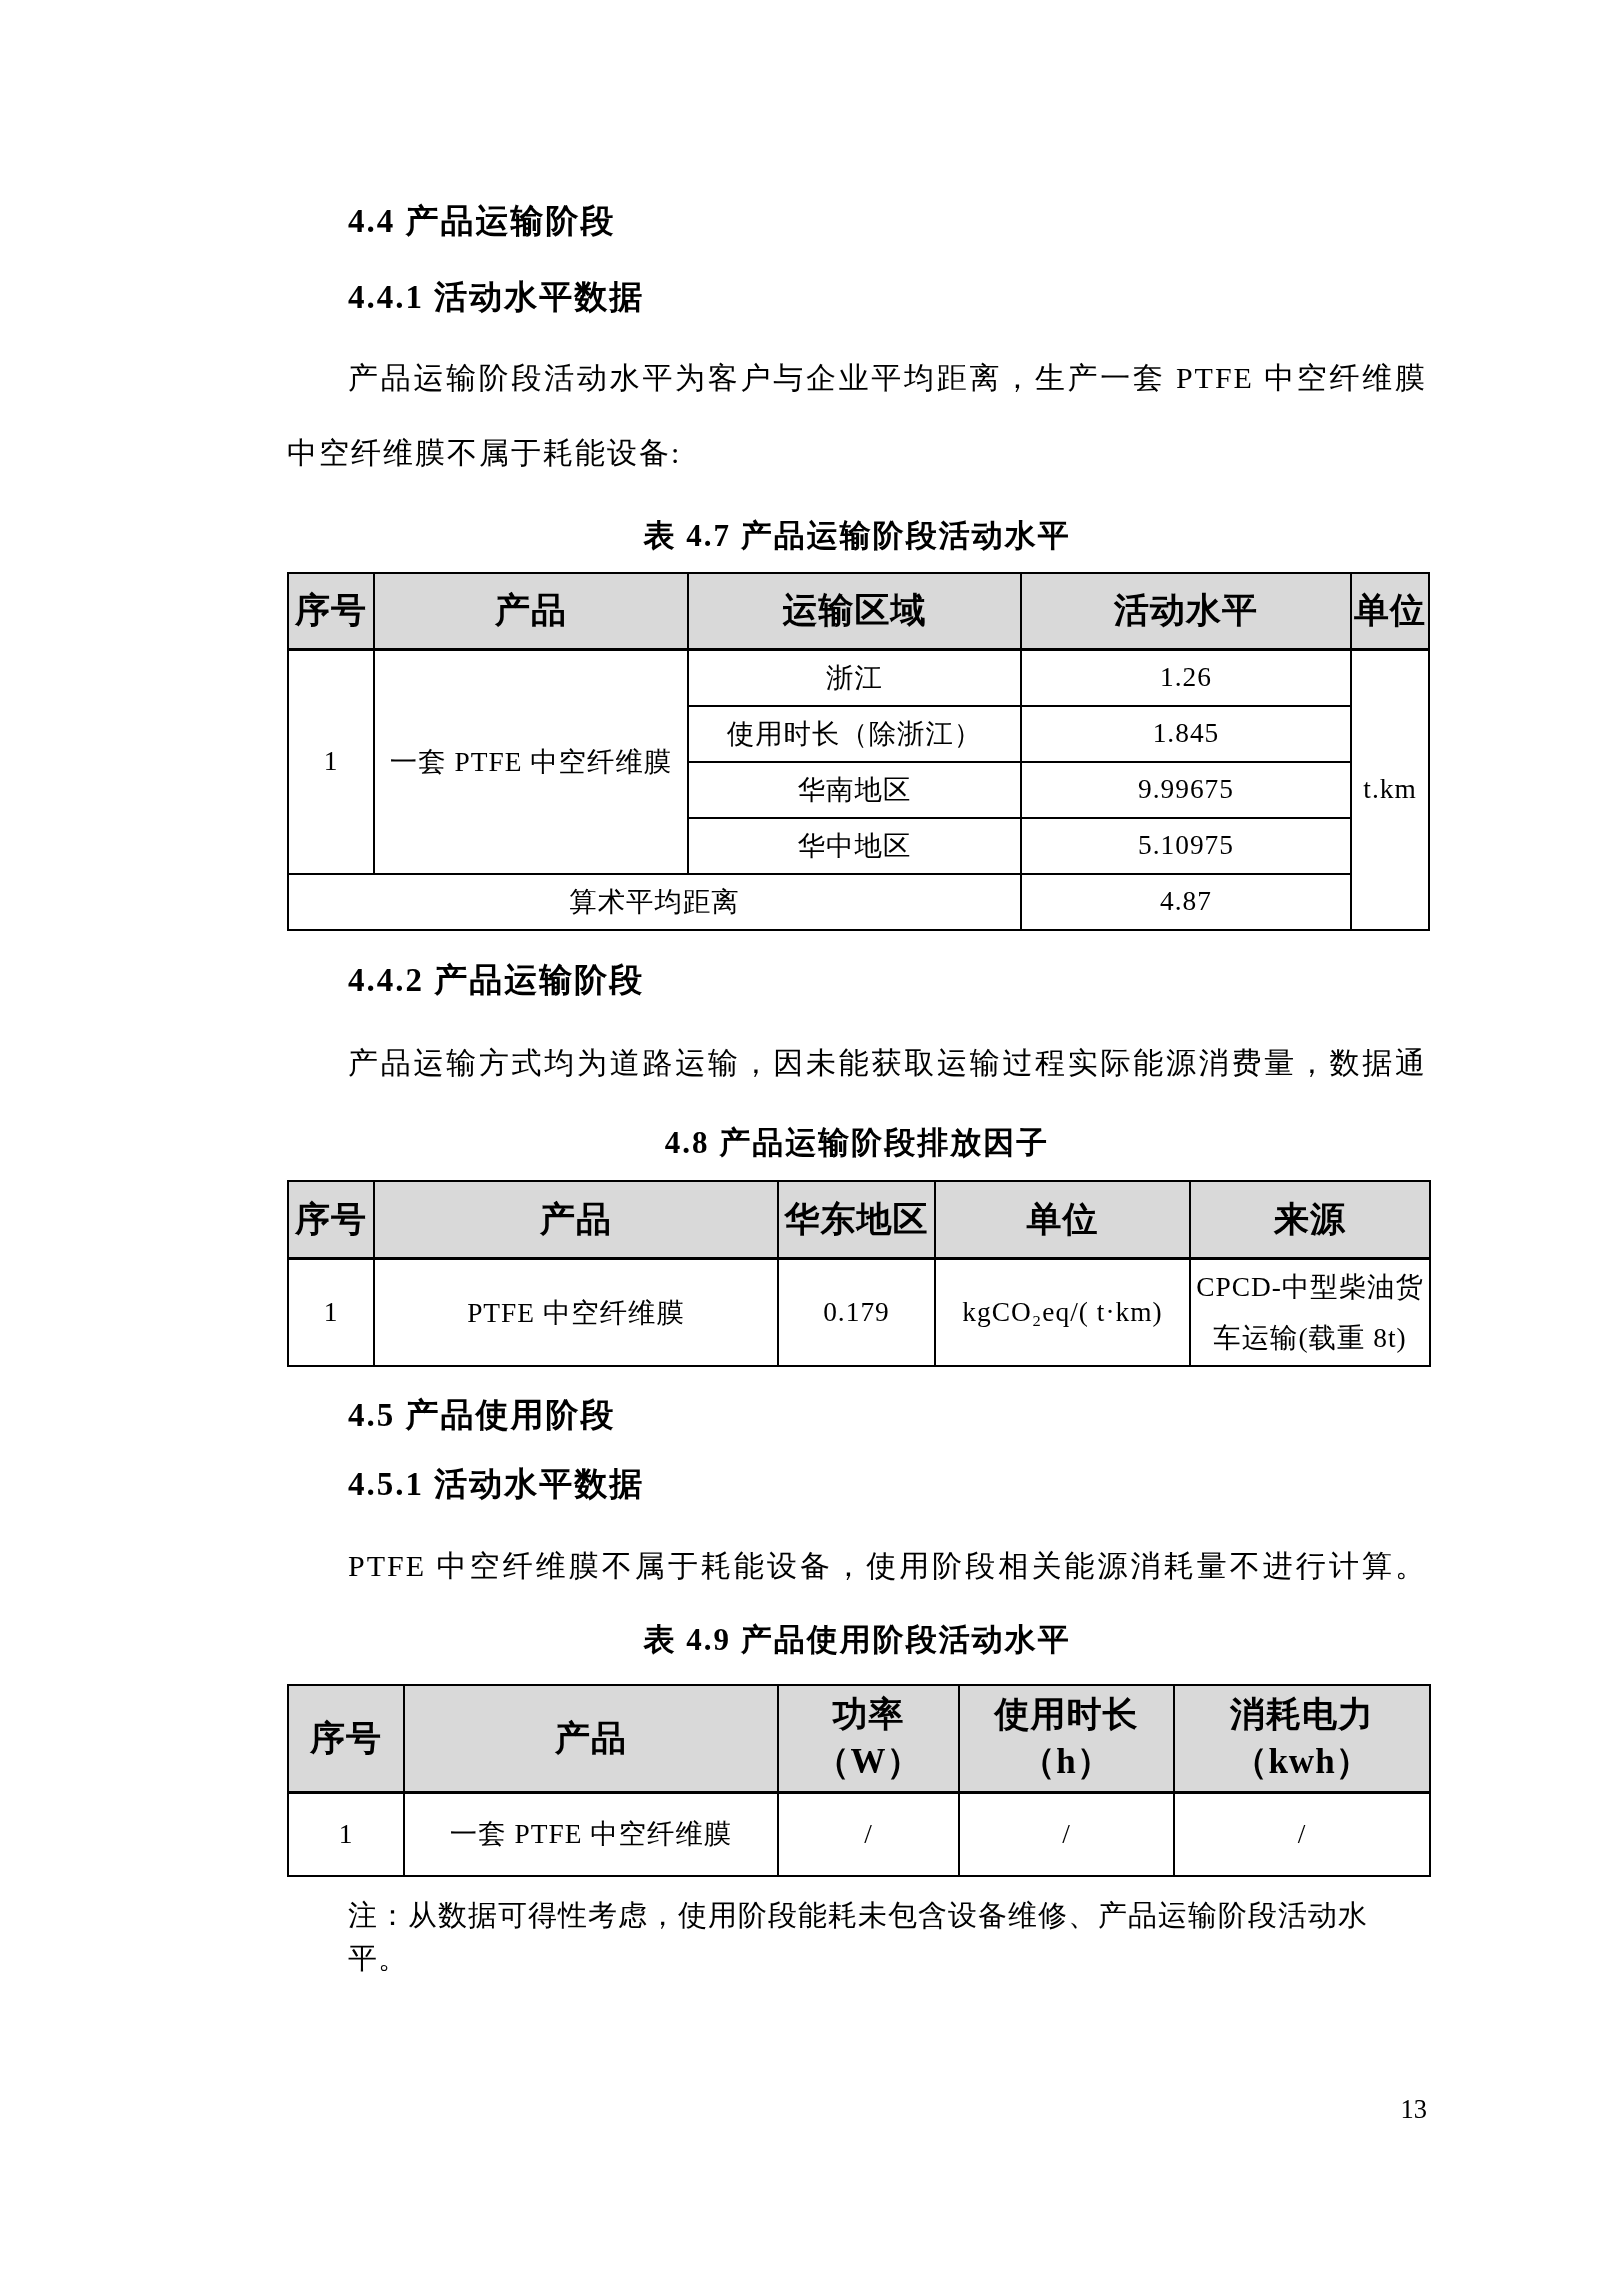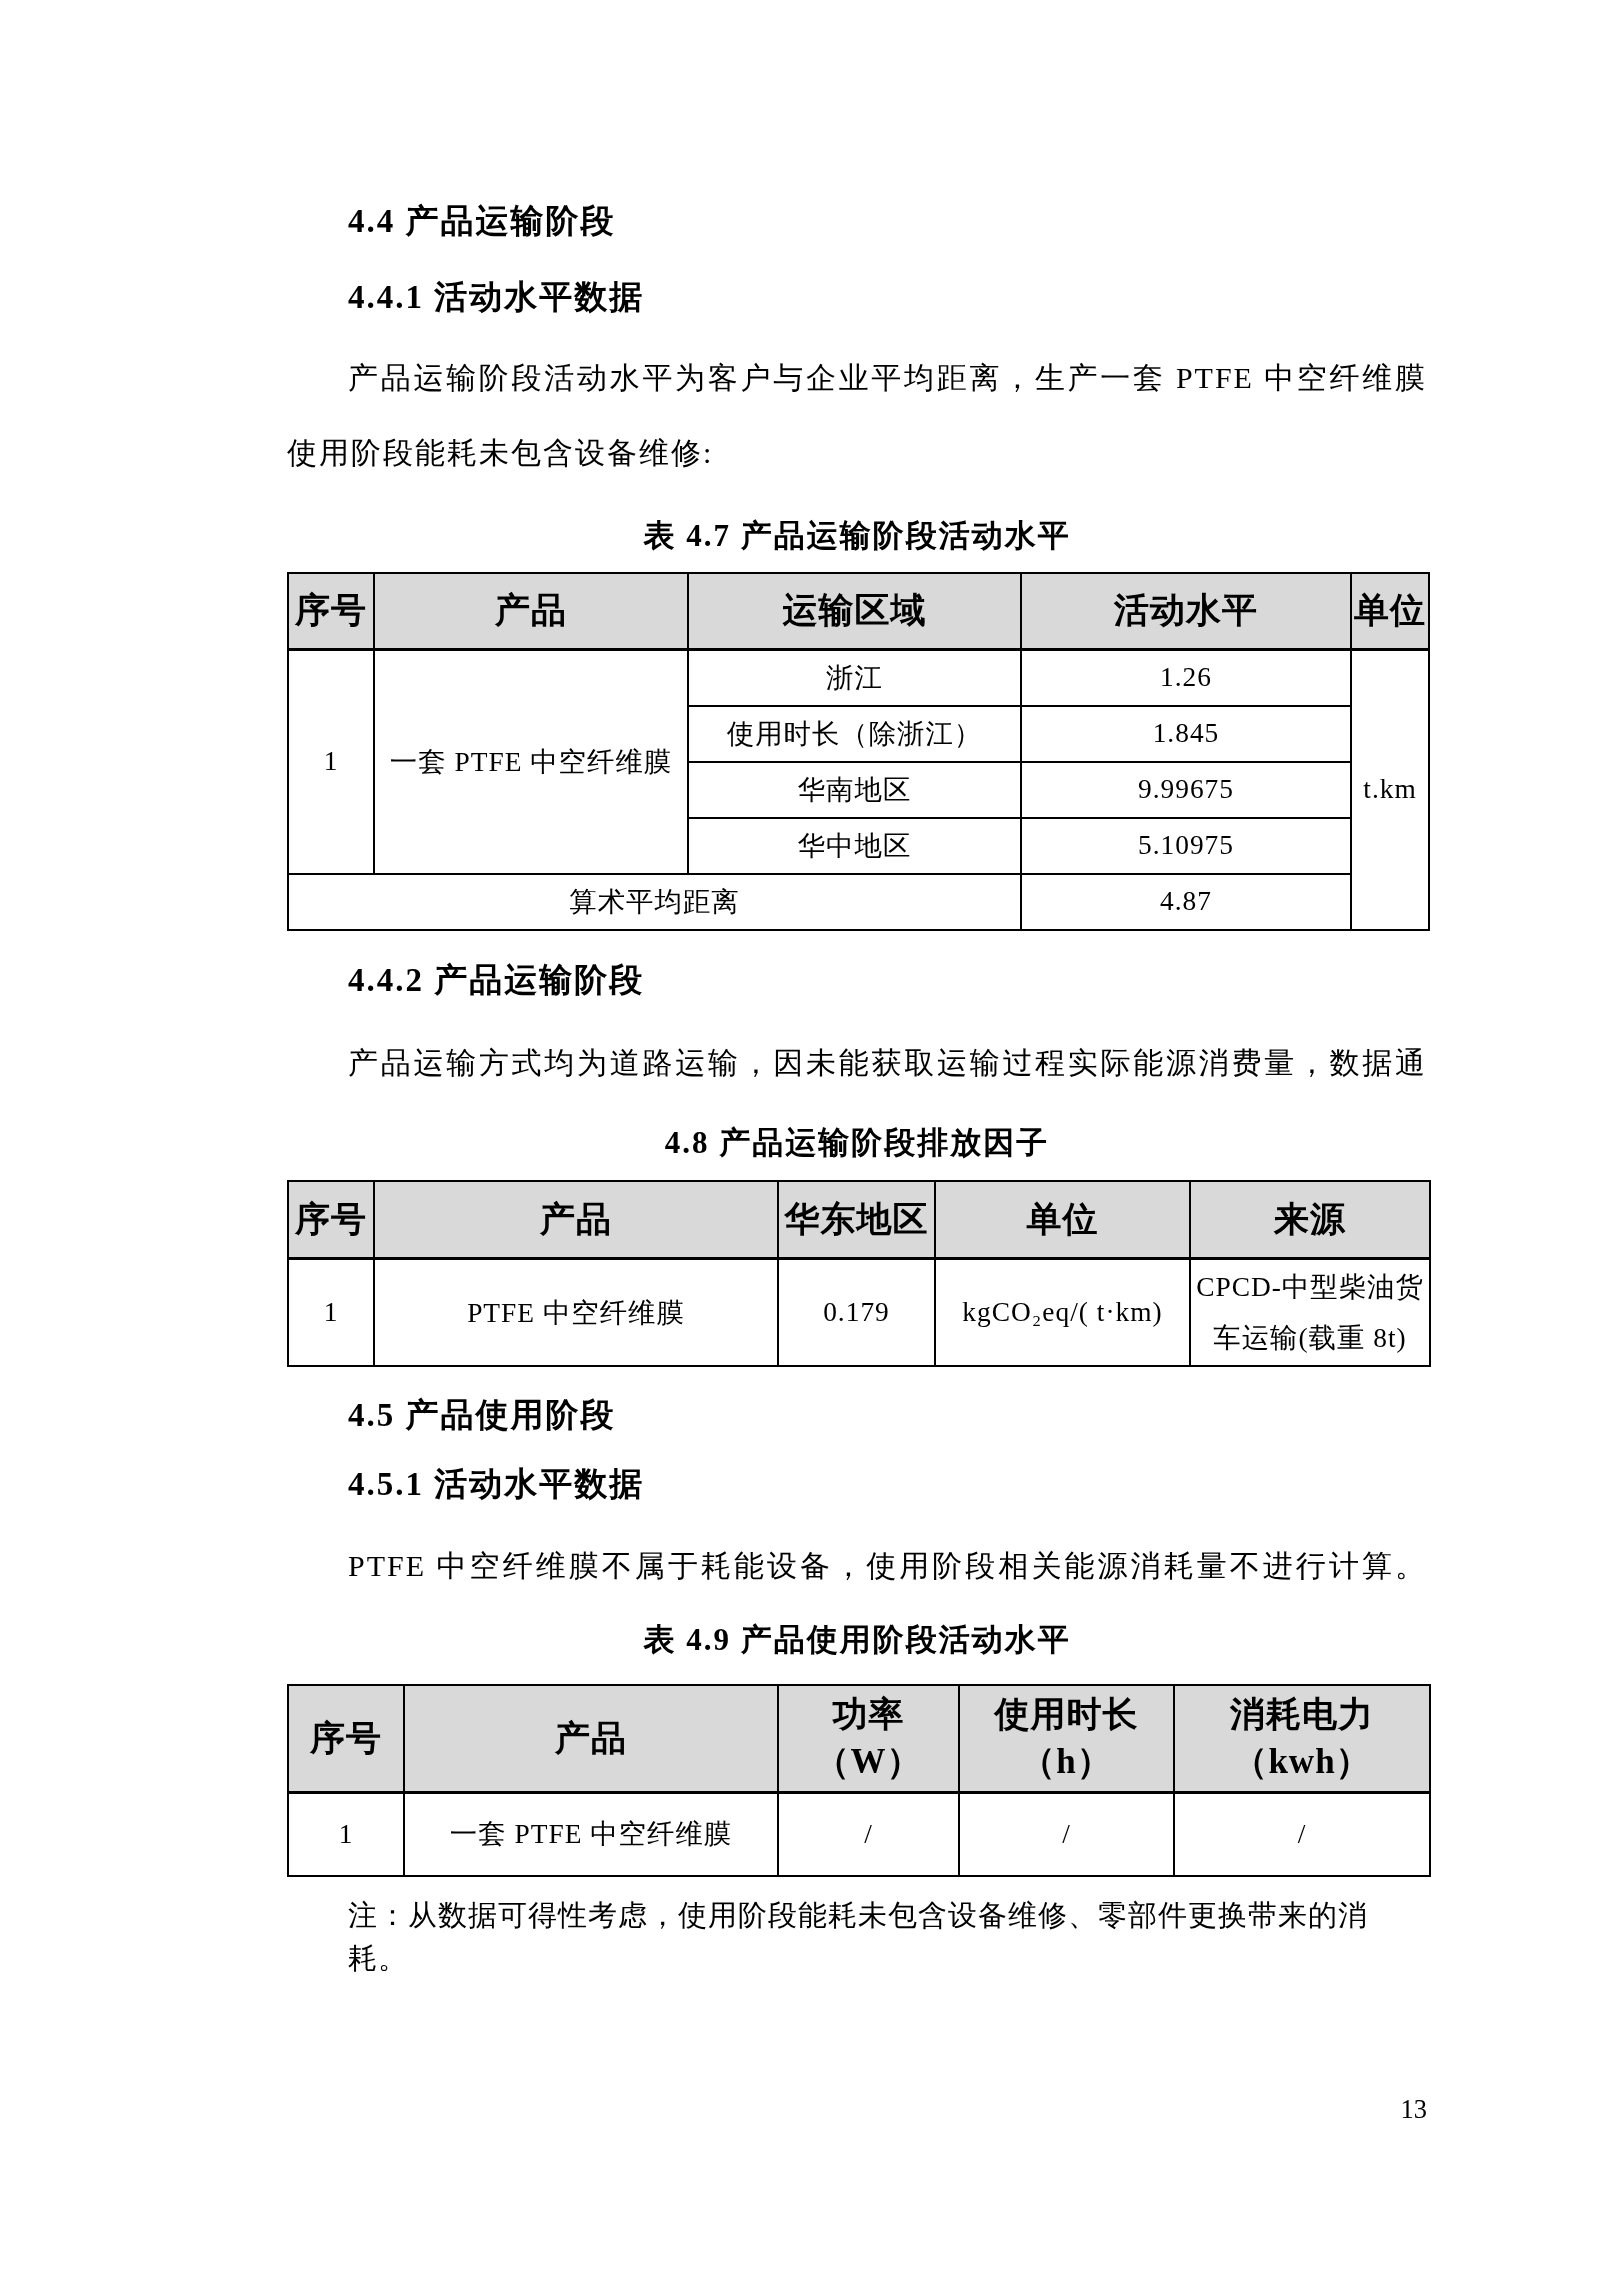--- a/index.html
+++ b/index.html
@@ -78,21 +78,21 @@
 </head>
 <body>
 
 <div class="page">
   <div class="content">
 
     <div class="heading h-44">4.4 产品运输阶段</div>
     <div class="heading h-441">4.4.1 活动水平数据</div>
 
     <p class="para indent jlast p1a">产品运输阶段活动水平为客户与企业平均距离，生产一套 PTFE 中空纤维膜</p>
-    <p class="para">使用阶段能耗未包含设备维修:</p>
+    <p class="para">中空纤维膜不属于耗能设备:</p>
 
     <div class="tbl-title tt47">表 4.7 产品运输阶段活动水平</div>
 
     <table class="doc-table t47 mt47">
       <colgroup>
         <col style="width:86px">
           <col style="width:314px">
           <col style="width:333px">
           <col style="width:330px">
           <col style="width:78px">
@@ -196,19 +196,19 @@
         <tr>
           <td>1</td>
           <td>一套 PTFE 中空纤维膜</td>
           <td>/</td>
           <td>/</td>
           <td>/</td>
         </tr>
       </tbody>
     </table>
 
-    <p class="note">注：从数据可得性考虑，使用阶段能耗未包含设备维修、零部件更换带来的消耗。</p>
+    <p class="note">注：从数据可得性考虑，使用阶段能耗未包含设备维修、产品运输阶段活动水平。</p>
 
     <div class="page-num">13</div>
 
   </div>
 </div>
 
 
 </body></html>

